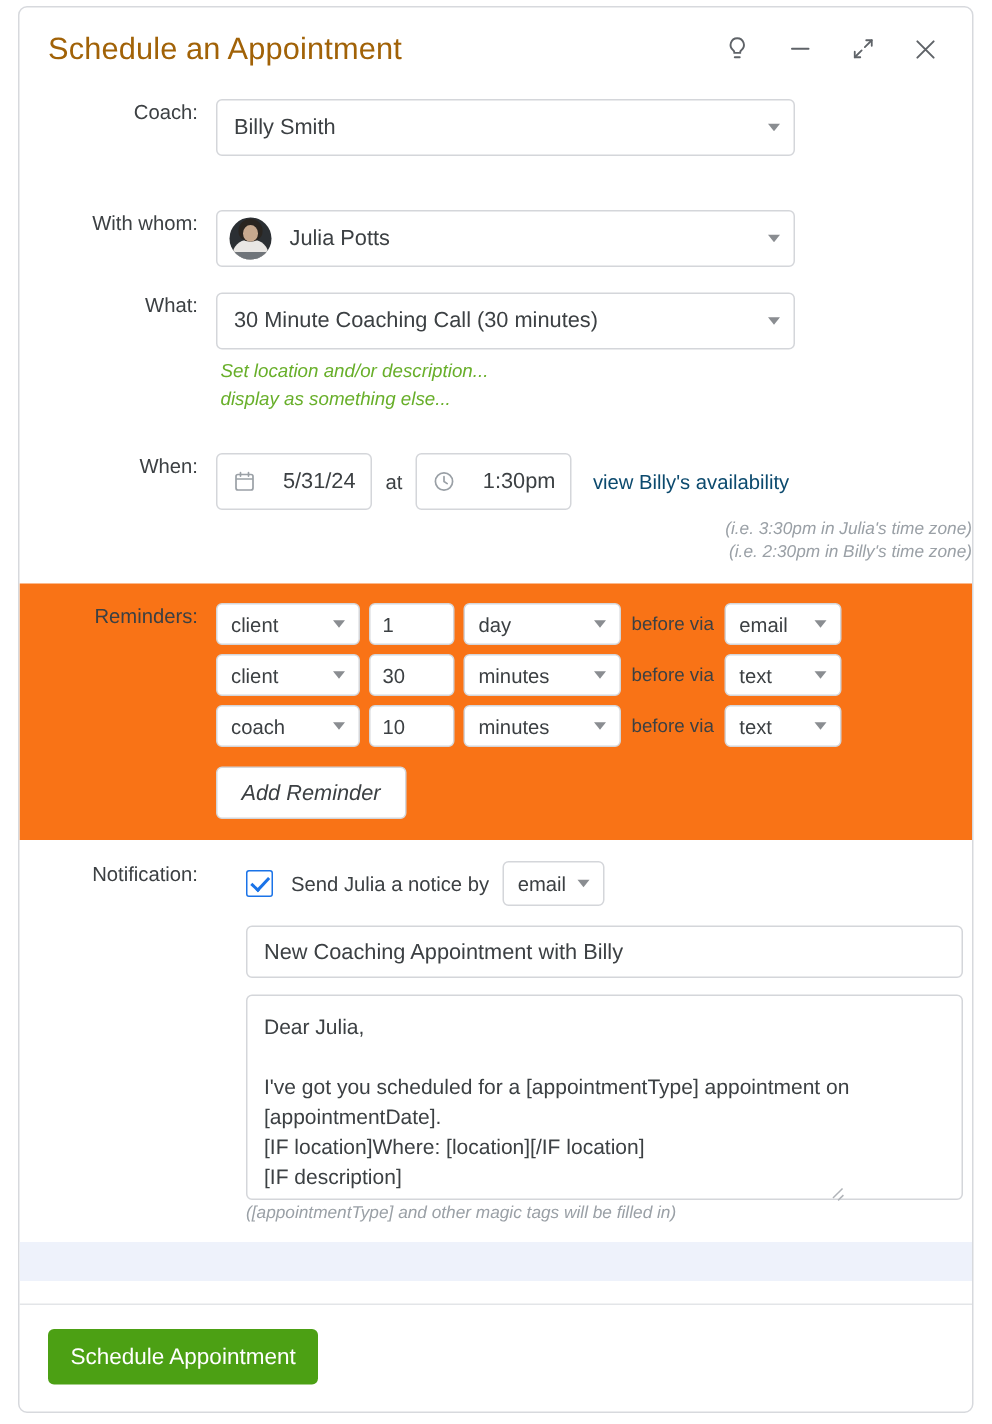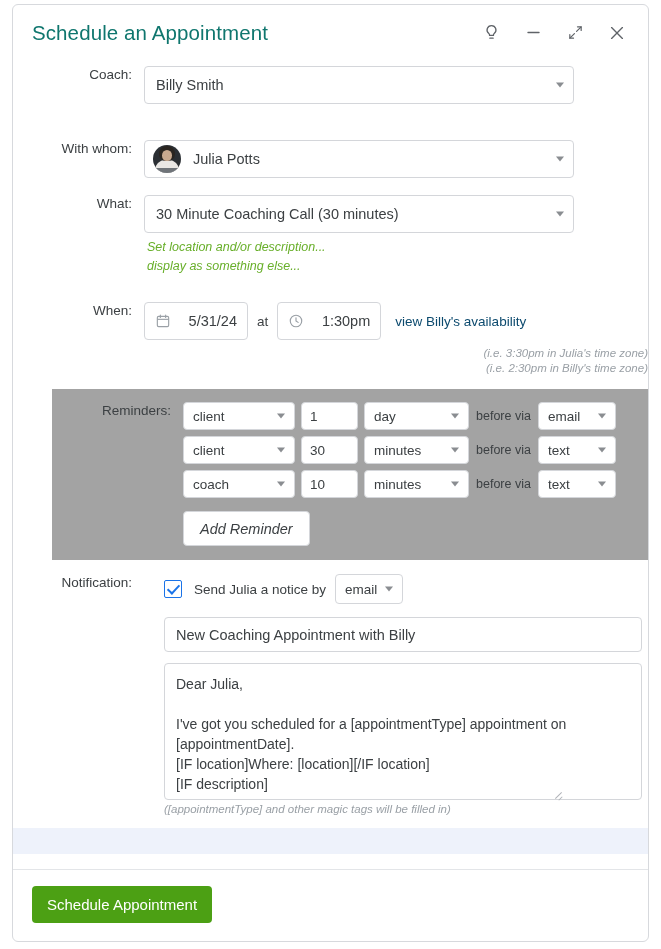--- a/index.html
+++ b/index.html
@@ -36,21 +36,21 @@
   .titlebar {
     height: 55px;
     flex: 0 0 55px;
     display: flex;
     align-items: center;
     padding: 0 16px 0 19px;
     box-sizing: border-box;
   }
   .title {
     font-size: 20.5px;
-    color: #0f766e;
+    color: #a16207;
     letter-spacing: 0.1px;
     flex: 1 1 auto;
   }
   .winbtns {
     display: flex;
     align-items: center;
     gap: 12px;
   }
   .winbtn {
     width: 30px;
@@ -102,21 +102,21 @@
     right: 9px;
     top: 50%;
     transform: translateY(-50%);
     width: 0;
     height: 0;
     border-left: 4px solid transparent;
     border-right: 4px solid transparent;
     border-top: 5px solid #8a8d91;
   }
   .bigselect {
-    width: 430px;
+    width: 386px;
     height: 38px;
     padding: 0 26px 0 11px;
     font-size: 14.5px;
   }
   .bigselect.withavatar { padding-left: 8px; }
   .avatar {
     width: 28px;
     height: 28px;
     border-radius: 50%;
     margin-right: 12px;
@@ -190,37 +190,36 @@
   }
   .tzhint {
     font-size: 11.5px;
     font-style: italic;
     color: #9aa0a6;
     line-height: 15px;
   }
 
   
   .panel {
-    background: #a3a3a3;
+    background: #f97316;
     padding: 13px 0 14px 0;
     margin-top: 13px;
-    margin-left: 39px;
   }
   .panel .inner { display: flex; align-items: flex-start; }
   .remrow {
     display: flex;
     align-items: center;
     margin-bottom: 6px;
   }
   .sm {
     height: 28px;
     font-size: 13.5px;
     padding: 0 22px 0 9px;
   }
-  .who { width: 112px; }
+  .who { width: 96px; }
   .num {
     width: 57px;
     height: 28px;
     border: 1px solid #d4d6da;
     border-radius: 4px;
     background: #fff;
     font-size: 13.5px;
     color: #3c4043;
     padding: 0 8px;
     box-sizing: border-box;

